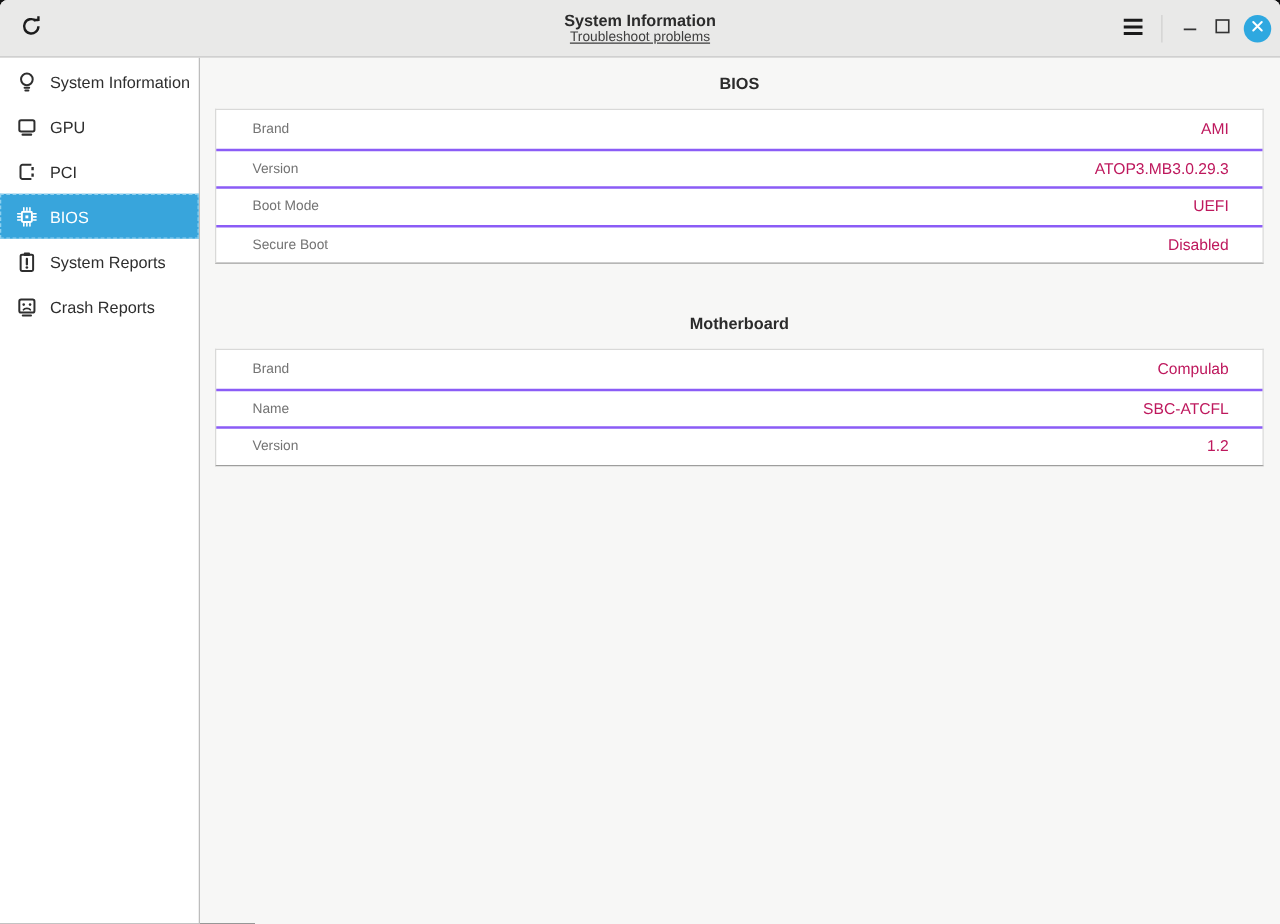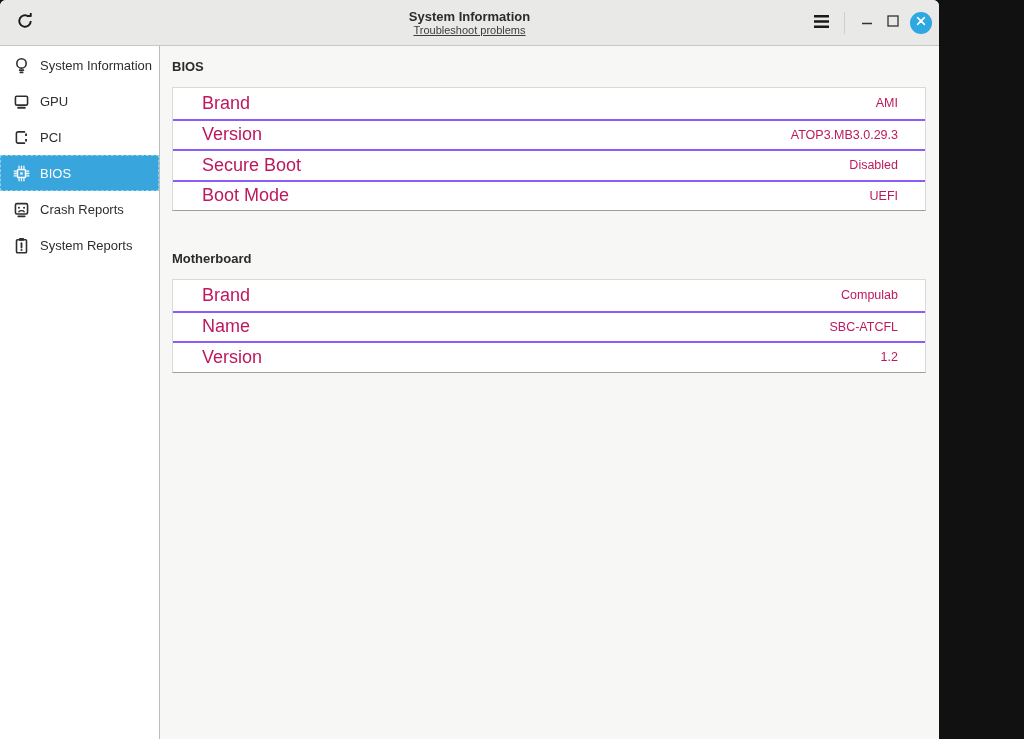--- a/index.html
+++ b/index.html
@@ -1,17 +1,17 @@
 <!DOCTYPE html>
 <html><head>
 <meta charset="utf-8">
 <style>
   html,body{margin:0;padding:0;background:#111;font-family:"Liberation Sans",sans-serif;}
-  .window{position:relative;width:939px;height:739px;background:#f7f7f6;
-    border-radius:6px 6px 0 0;overflow:hidden;}
+  .window{position:relative;width:1024px;height:739px;background:#f7f7f6;
+    border-radius:6px 6px 0 0;overflow:hidden;text-align:center;}
   
   .titlebar{position:relative;height:45px;background:#e9e9e8;border-bottom:1px solid #c8c8c7;
     display:flex;align-items:center;}
   .tb-btn{background:transparent;border:none;padding:0;display:flex;align-items:center;
     justify-content:center;cursor:pointer;color:#2d2d2d;}
   .refresh-btn{width:34px;height:34px;margin-left:8px;border-radius:3px;}
   .title-block{position:absolute;left:0;right:0;top:0;bottom:0;display:flex;flex-direction:column;
     align-items:center;justify-content:center;pointer-events:none;}
   .tb-title{font-size:13px;font-weight:bold;color:#2b2b2b;line-height:15px;}
   .tb-subtitle{font-size:11px;color:#3d3d3d;line-height:13px;text-decoration:underline;}
@@ -33,21 +33,21 @@
   .side-item.selected{background:var(--accent,#38a5dc);color:#ffffff;
     outline:1px dashed #8ed0ef;outline-offset:-1px;}
   
   .content{flex:1;padding:13px 13px 0 12px;overflow:hidden;box-sizing:border-box;}
   .section-title{font-size:13px;font-weight:bold;color:#2b2b2b;margin:0 0 13px 0;line-height:15px;}
   .info-section + .info-section .section-title{margin-top:40px;}
   .info-table{background:#ffffff;border:1px solid #d9d9d8;border-bottom-color:#9e9e9d;}
   .info-row{height:30.5px;display:flex;align-items:center;justify-content:space-between;
     box-sizing:border-box;padding:0 27px 0 29px;}
   .info-row + .info-row{border-top:2px solid #8b5cf6;}
-  .row-label{font-size:18px;color:#be185d;}
+  .row-label{font-size:11px;color:#737373;}
   .row-value{font-size:12.5px;color:#be185d;}
 </style>
 </head>
 <body>
 
 <div class="window" style="--accent: #38a5dc;">
 
   <header class="titlebar">
     <button class="tb-btn refresh-btn" title="">
       <span>
@@ -142,66 +142,66 @@
                 <path d="M12.9 5.7h2M12.9 8h2M12.9 10.3h2"></path>
               </g>
             </svg>
           </span>
     <span class="side-label">BIOS</span>
   </div>
 
   <div class="side-item">
     <span class="side-icon">
             <svg viewBox="0 0 16 16" fill="none" stroke="currentColor">
+              <rect x="3.3" y="2.6" width="9.4" height="12.2" rx="1" stroke-width="1.5"></rect>
+              <rect x="5.7" y="1" width="4.6" height="2.6" rx="0.6" fill="currentColor" stroke="none"></rect>
+              <path d="M8 5.8v4.1" stroke-width="1.7" stroke-linecap="round"></path>
+              <circle cx="8" cy="12.2" r="1" fill="currentColor" stroke="none"></circle>
+            </svg>
+          </span>
+    <span class="side-label">System Reports</span>
+  </div>
+
+  <div class="side-item">
+    <span class="side-icon">
+            <svg viewBox="0 0 16 16" fill="none" stroke="currentColor">
               <rect x="2.3" y="2.5" width="11.4" height="9.8" rx="1.4" stroke-width="1.5"></rect>
               <circle cx="5.6" cy="6.3" r="0.95" fill="currentColor" stroke="none"></circle>
               <circle cx="10.4" cy="6.3" r="0.95" fill="currentColor" stroke="none"></circle>
               <path d="M5.4 10.2c0.9-1.4 4.3-1.4 5.2 0" stroke-width="1.2" stroke-linecap="round"></path>
               <path d="M4.9 14.5h6.2" stroke-width="1.5" stroke-linecap="round"></path>
             </svg>
           </span>
     <span class="side-label">Crash Reports</span>
   </div>
-
-  <div class="side-item">
-    <span class="side-icon">
-            <svg viewBox="0 0 16 16" fill="none" stroke="currentColor">
-              <rect x="3.3" y="2.6" width="9.4" height="12.2" rx="1" stroke-width="1.5"></rect>
-              <rect x="5.7" y="1" width="4.6" height="2.6" rx="0.6" fill="currentColor" stroke="none"></rect>
-              <path d="M8 5.8v4.1" stroke-width="1.7" stroke-linecap="round"></path>
-              <circle cx="8" cy="12.2" r="1" fill="currentColor" stroke="none"></circle>
-            </svg>
-          </span>
-    <span class="side-label">System Reports</span>
-  </div>
 </nav>
     <main class="content" id="content">
   <section class="info-section">
     <h2 class="section-title">BIOS</h2>
     <div class="info-table">
   <div class="info-row">
     <span class="row-label">Brand</span>
     <span class="row-value">AMI</span>
   </div>
 
   <div class="info-row">
     <span class="row-label">Version</span>
     <span class="row-value">ATOP3.MB3.0.29.3</span>
   </div>
 
 
 
   <div class="info-row">
+    <span class="row-label">Boot Mode</span>
+    <span class="row-value">UEFI</span>
+  </div>
+
+  <div class="info-row">
     <span class="row-label">Secure Boot</span>
     <span class="row-value">Disabled</span>
-  </div>
-
-  <div class="info-row">
-    <span class="row-label">Boot Mode</span>
-    <span class="row-value">UEFI</span>
   </div>
 </div>
   </section>
 
   <section class="info-section">
     <h2 class="section-title">Motherboard</h2>
     <div class="info-table">
   <div class="info-row">
     <span class="row-label">Brand</span>
     <span class="row-value">Compulab</span>

